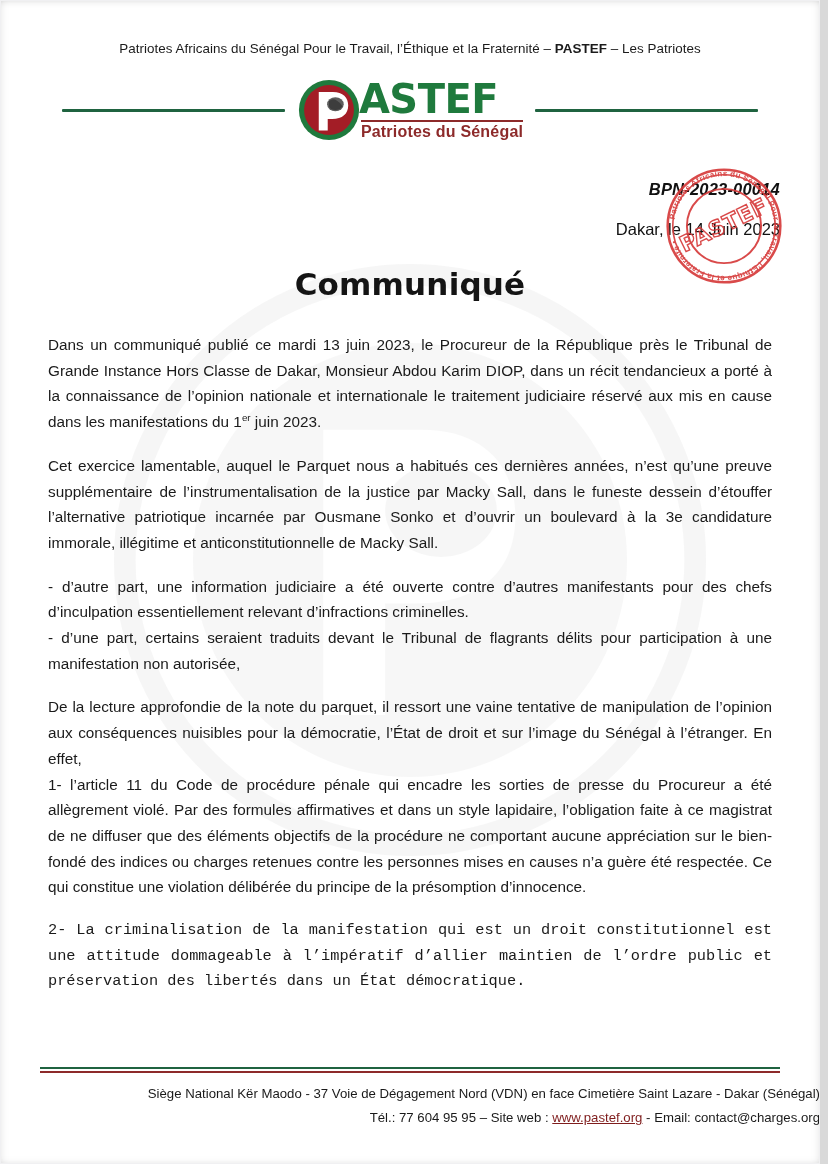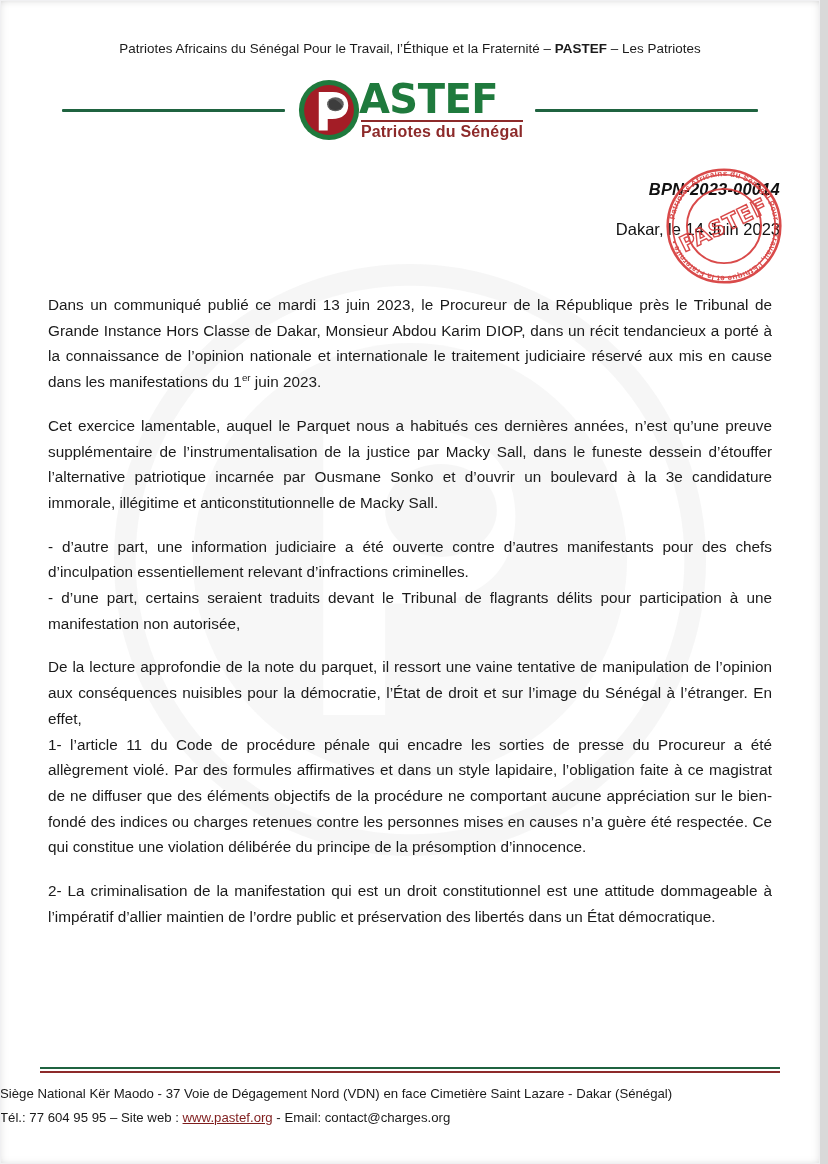--- a/index.html
+++ b/index.html
@@ -173,21 +173,21 @@
     margin-top: 30px;
   }
   .para {
     text-align: justify;
     font-size: 15.3px;
     line-height: 25.7px;
     color: #1a1a1a;
     margin: 0 0 18px 0;
     hyphens: none;
   }
-  .para:last-child { margin-bottom: 10px; }
+  .para:last-child { margin-bottom: 10px; font-family: Liberation Mono, monospace; }
   .para .dash-item { display: block; }
   sup { font-size: .64em; vertical-align: super; line-height: 0; }
 
   
   .footer {
     position: absolute;
     left: 0;
     right: 0;
     bottom: 34px;
     z-index: 6;
@@ -198,21 +198,21 @@
   .f-rule-green {
     height: 2.5px;
     background: #1f6340;
   }
   .f-rule-red {
     height: 2.5px;
     background: #8d2a2a;
     margin-top: 1.5px;
   }
   .footer-line {
-    text-align: left;
+    text-align: right;
     font-size: 13.2px;
     color: #1a1a1a;
     line-height: 24px;
   }
   .footer-link {
     color: #7f1d1d;
     text-decoration: underline;
   }
 </style>
 </head>
@@ -267,20 +267,21 @@
         <circle cx="100" cy="100" r="58" fill="none" stroke="#d63b3b" stroke-width="3"></circle>
         <text font-family="'Liberation Sans', sans-serif" font-size="12.5" font-weight="700" fill="#d63b3b" letter-spacing="0.4">
           <textPath href="#stampArc" startOffset="2%">Patriotes Africains du Sénégal Pour le Travail, l’Éthique et la Fraternité  •</textPath>
         </text>
         <g transform="rotate(-26 100 100)">
           <text x="100" y="110" text-anchor="middle" font-family="'DejaVu Sans', sans-serif" font-size="34" font-weight="700" fill="none" stroke="#d63b3b" stroke-width="2.2" letter-spacing="1">PASTEF</text>
         </g>
       </svg>
     </div>
 
+    <div class="doc-title">Communiqué</div>
 
     <div class="body-text">
 
       <p class="para"><span>Dans un communiqué publié ce mardi 13 juin 2023, le Procureur de la République près le Tribunal de Grande Instance Hors Classe de Dakar, Monsieur Abdou Karim DIOP, dans un récit tendancieux a porté à la connaissance de l’opinion nationale et internationale le traitement judiciaire réservé aux mis en cause dans les manifestations du 1</span><sup>er</sup><span> juin 2023.</span></p>
 
       <p class="para">Cet exercice lamentable, auquel le Parquet nous a habitués ces dernières années, n’est qu’une preuve supplémentaire de l’instrumentalisation de la justice par Macky Sall, dans le funeste dessein d’étouffer l’alternative patriotique incarnée par Ousmane Sonko et d’ouvrir un boulevard à la 3e candidature immorale, illégitime et anticonstitutionnelle de Macky Sall.</p>
 
       <p class="para">
         <span class="dash-item"> - d’autre part, une information judiciaire a été ouverte contre d’autres manifestants pour des chefs d’inculpation essentiellement relevant d’infractions criminelles.</span>
         <span class="dash-item"> - d’une part, certains seraient traduits devant le Tribunal de flagrants délits pour participation à une manifestation non autorisée,</span>

